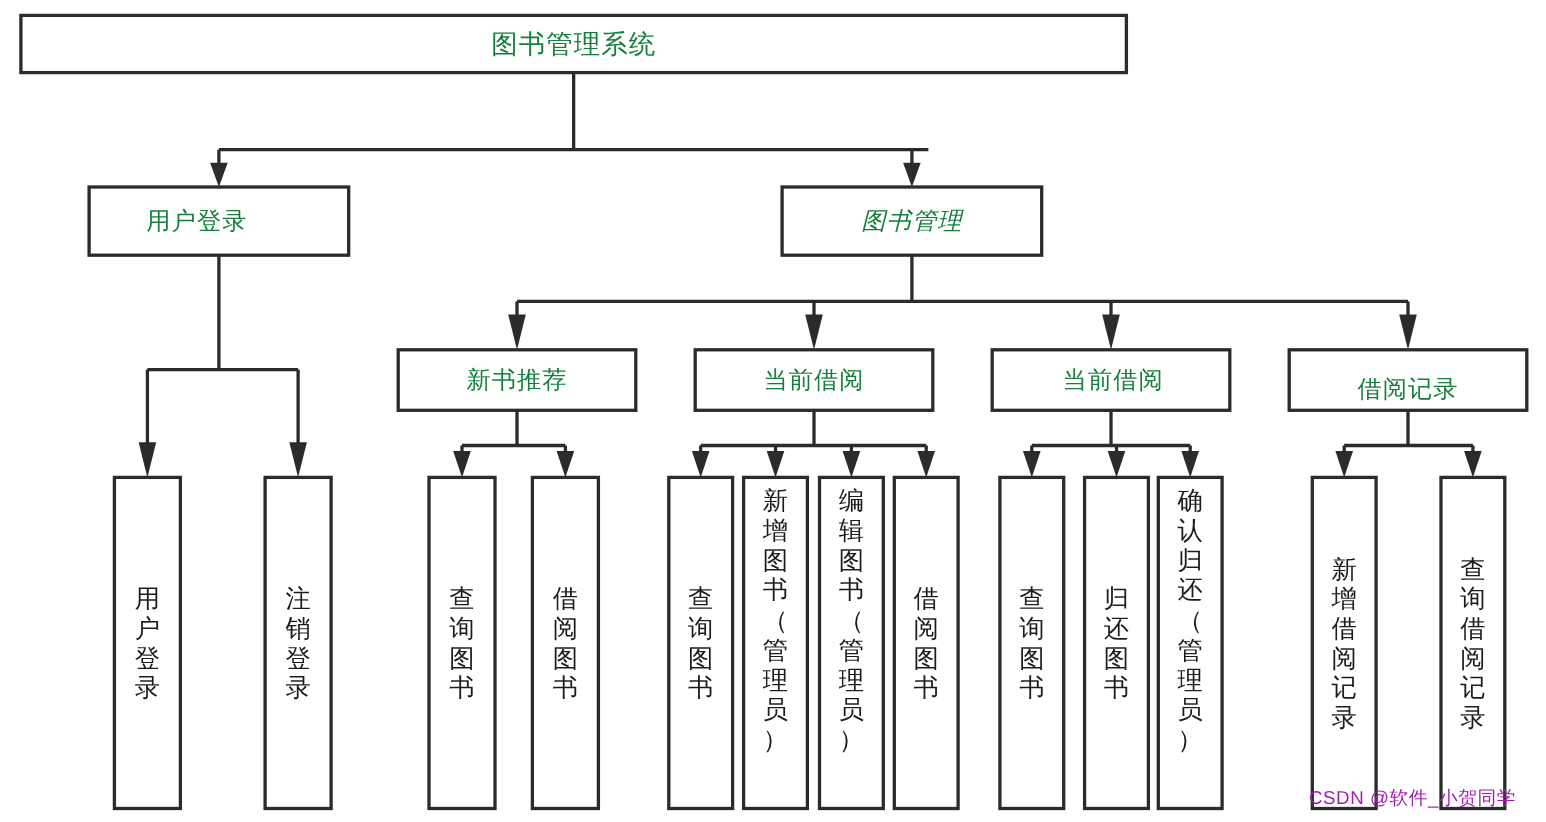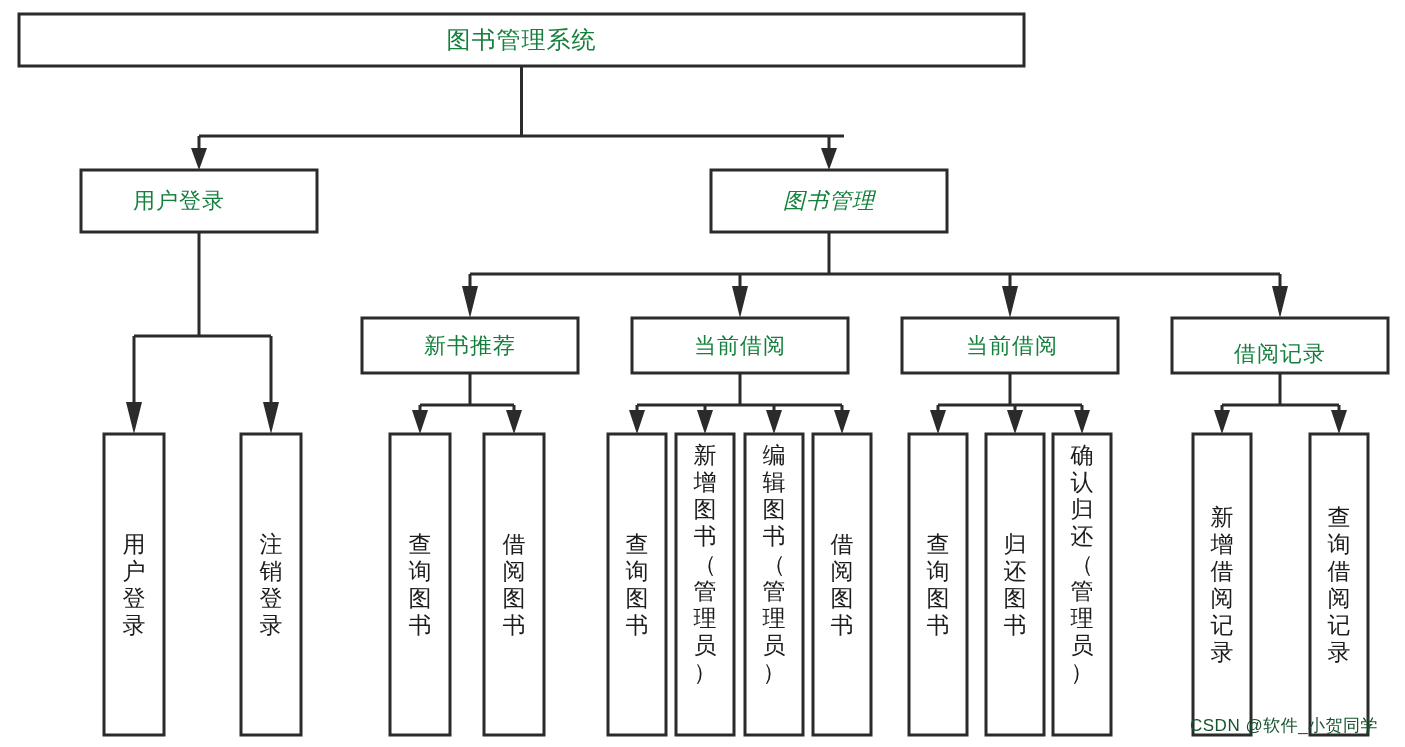--- a/index.html
+++ b/index.html
@@ -60,21 +60,21 @@
     color: #1c1c1c;
     font-size: 23px;
     line-height: 1.18;
     pointer-events: none;
   }
   .node-label-v > span {
     display: block;
   }
   .watermark {
     position: absolute;
-    color: #14532d;
+    color: #a21caf;
     font-size: 17px;
     letter-spacing: 0.5px;
     white-space: nowrap;
   }
 </style>
 </head>
 <body>
 
 <div id="diagram-root">
 

